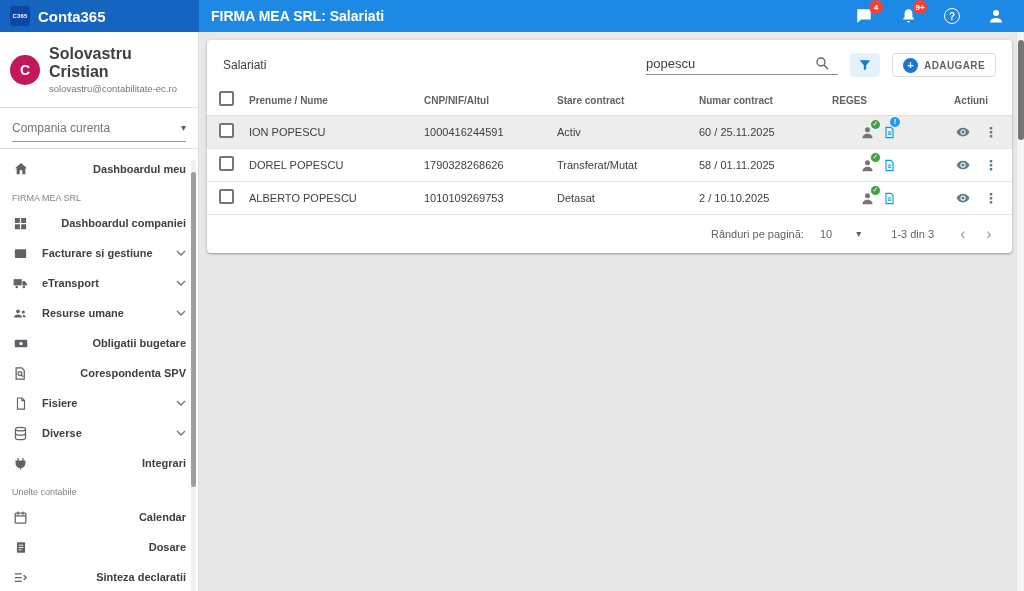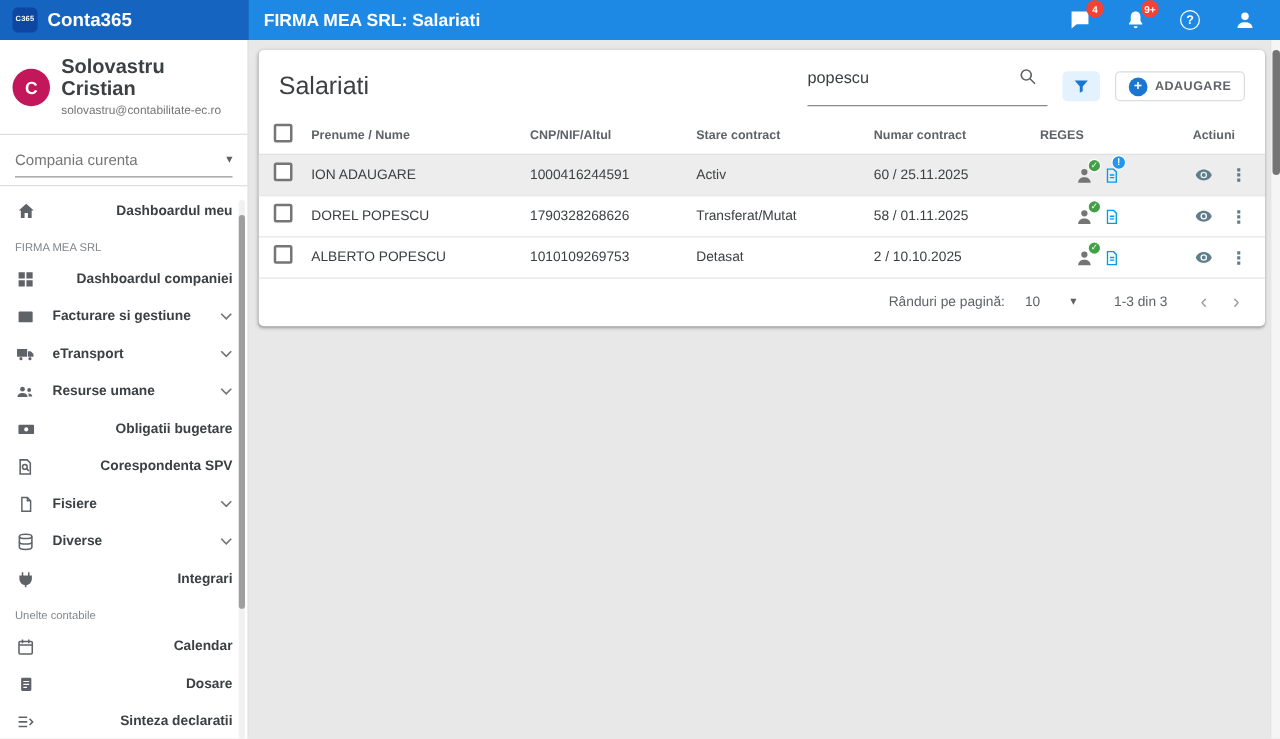--- a/index.html
+++ b/index.html
@@ -41,22 +41,22 @@
   .nav-label { font-size:11px; font-weight:bold; color:#3c4043; white-space:nowrap; }
   .nav-chev { margin-left:auto; color:#757575; display:flex; }
   .section-label { font-size:9px; color:#80868b; padding:9px 29px 5px 12px; }
   .side-scroll { position:absolute; top:128px; bottom:0; right:2px; width:5px; background:#f1f1f1; border-radius:3px; }
   .side-thumb { position:absolute; top:12px; left:0; width:5px; height:315px; background:#9e9e9e; border-radius:3px; }
 
   
   .main { flex:1; min-width:0; padding:8px 12px 0 8px; position:relative; }
   .card { background:#fff; border-radius:4px; box-shadow:0 1px 2px rgba(0,0,0,.25), 0 1px 4px rgba(0,0,0,.12); }
   .card-head { display:flex; align-items:center; padding:13px 16px 9px 16px; gap:12px; }
-  .card-title { font-size:20px; color:#3c4043; font-weight:normal; margin-right:auto; }
-  .search-box { display:flex; align-items:flex-end; border-bottom:1px solid #8a8a8a; width:192px; padding-bottom:15px; gap:6px; }
+  .card-title { font-size:12px; color:#3c4043; font-weight:normal; margin-right:auto; }
+  .search-box { display:flex; align-items:flex-end; border-bottom:1px solid #8a8a8a; width:192px; padding-bottom:3px; gap:6px; }
   .search-input { border:none; outline:none; font-size:13px; color:#3c4043; width:162px; font-family:inherit; background:transparent; }
   .search-icon { color:#5f6368; display:flex; cursor:pointer; }
   .filter-btn { width:30px; height:24px; background:#e3f2fd; border-radius:4px; display:flex; align-items:center; justify-content:center; cursor:pointer; }
   .add-btn { height:24px; border:1px solid #dadce0; border-radius:4px; background:#fff; display:flex; align-items:center;
     gap:6px; padding:0 10px; cursor:pointer; font-family:inherit; }
   .plus-circle { width:15px; height:15px; border-radius:50%; background:#1976d2; color:#fff; font-size:11px; font-weight:bold;
     display:flex; align-items:center; justify-content:center; line-height:1; }
   .add-label { font-size:10px; font-weight:bold; color:#5f6368; letter-spacing:.4px; }
 
   .trow { display:grid; grid-template-columns:30px 175px 133px 142px 133px 97px 1fr; align-items:center; padding-left:12px; }
@@ -340,21 +340,21 @@
           <span class="th">Prenume / Nume</span>
           <span class="th">CNP/NIF/Altul</span>
           <span class="th">Stare contract</span>
           <span class="th">Numar contract</span>
           <span class="th">REGES</span>
           <span class="th" style="text-align:right; padding-right:24px;">Actiuni</span>
         </div>
 
         <div class="trow drow selected">
           <span><span class="cb"></span></span>
-          <span class="cell">ION ADAUGARE</span>
+          <span class="cell">ION POPESCU</span>
           <span class="cell">1000416244591</span>
           <span class="cell">Activ</span>
           <span class="cell">60 / 25.11.2025</span>
           <span class="cell reges-cell">
             <span class="badge-wrap">
               <svg width="15" height="15" viewBox="0 0 24 24" fill="#757575">
                   <circle cx="12" cy="7.5" r="4"></circle>
                   <path d="M4 21c0-4.4 3.6-7 8-7s8 2.6 8 7z"></path>
                 </svg>
               <span class="check-badge">✓</span>

